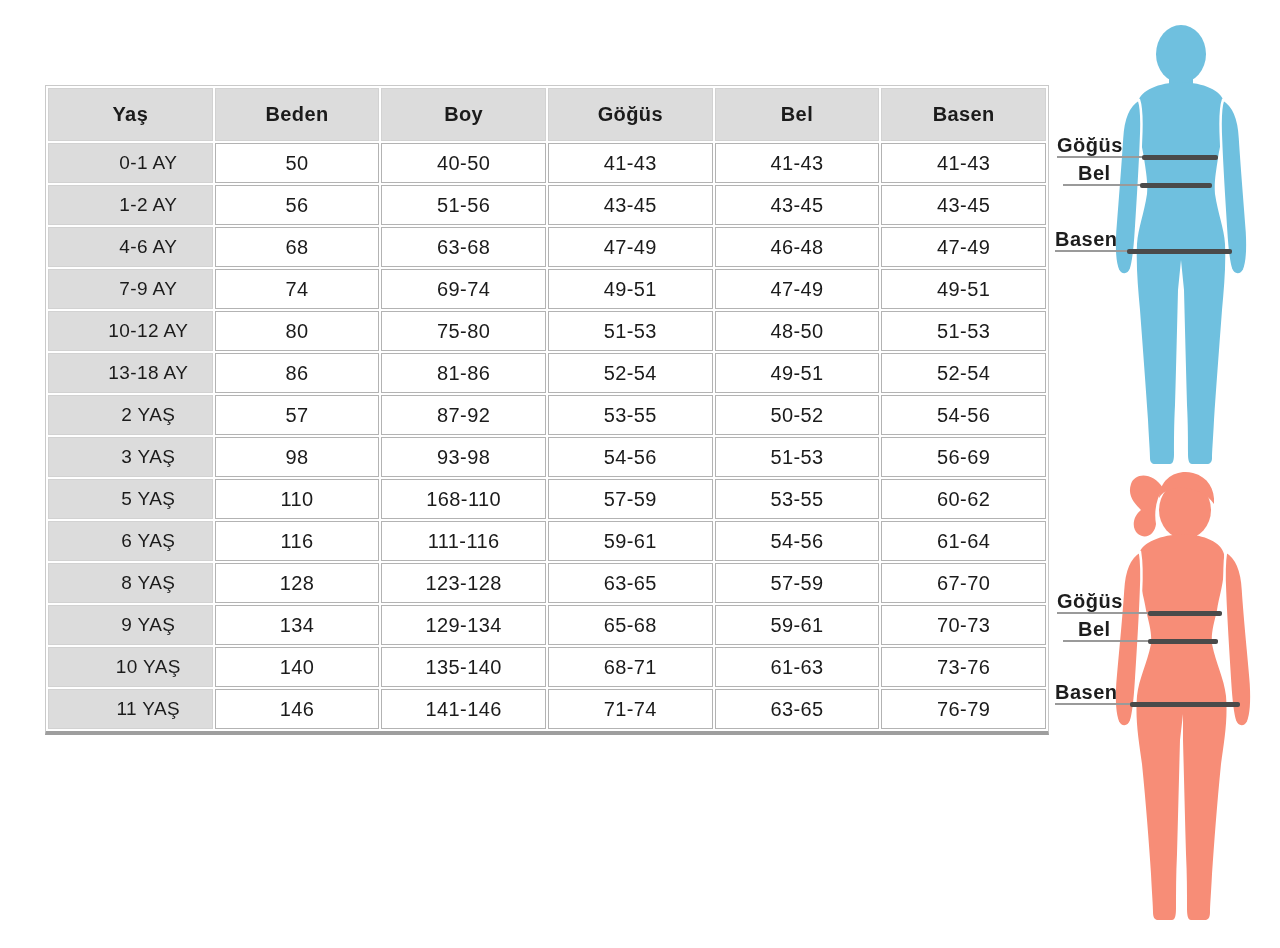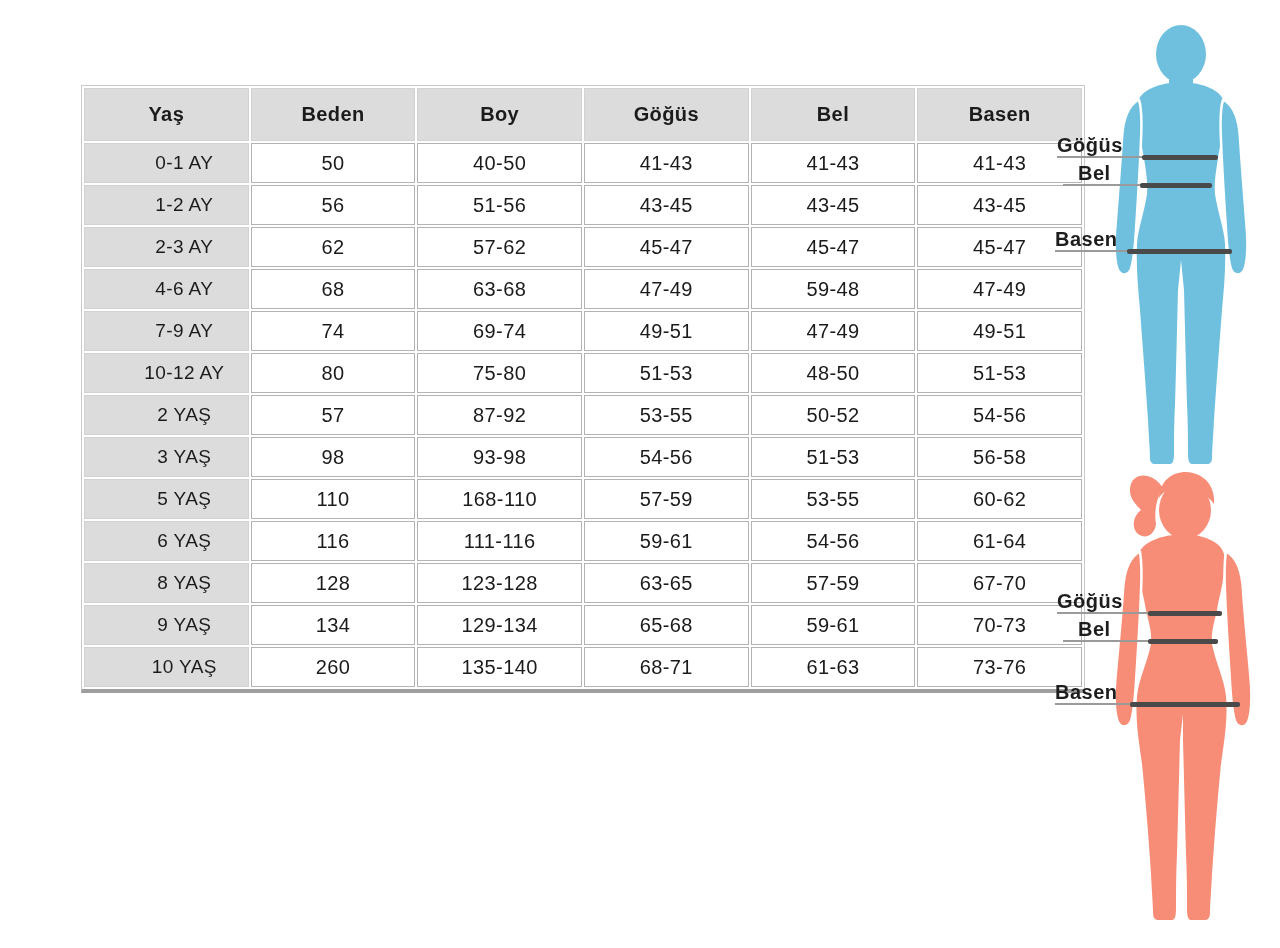--- a/index.html
+++ b/index.html
@@ -9,21 +9,20 @@
     font-family:"Liberation Sans","DejaVu Sans",sans-serif;
   }
 
   
   .size-table{
     position:absolute;left:45px;top:85px;width:1004px;
     border-collapse:separate;border-spacing:2px;table-layout:fixed;
     background:#ffffff;
     border:1px solid #c9c9c9;
     border-bottom:4px solid #9e9e9e;
-    margin-left:36px;
   }
   .size-table th,.size-table td{
     text-align:center;vertical-align:middle;
     font-size:20px;color:#1b1b1b;letter-spacing:.4px;
     padding:0;overflow:hidden;white-space:nowrap;
   }
   .size-table th{
     height:51px;background:#dcdcdc;font-weight:bold;
     border:1px solid #d2d2d2;font-size:20px;
   }
@@ -90,66 +89,66 @@
       </tr>
       <tr>
         <td>1-2 AY</td>
         <td>56</td>
         <td>51-56</td>
         <td>43-45</td>
         <td>43-45</td>
         <td>43-45</td>
       </tr>
       <tr>
-        <td>2-3 AY</td>
-        <td>62</td>
-        <td>57-62</td>
-        <td>45-47</td>
-        <td>45-47</td>
-        <td>45-47</td>
-      </tr>
-      <tr>
         <td>4-6 AY</td>
         <td>68</td>
         <td>63-68</td>
         <td>47-49</td>
-        <td>59-48</td>
+        <td>46-48</td>
         <td>47-49</td>
       </tr>
       <tr>
         <td>7-9 AY</td>
         <td>74</td>
         <td>69-74</td>
         <td>49-51</td>
         <td>47-49</td>
         <td>49-51</td>
       </tr>
       <tr>
         <td>10-12 AY</td>
         <td>80</td>
         <td>75-80</td>
         <td>51-53</td>
         <td>48-50</td>
         <td>51-53</td>
       </tr>
       <tr>
+        <td>13-18 AY</td>
+        <td>86</td>
+        <td>81-86</td>
+        <td>52-54</td>
+        <td>49-51</td>
+        <td>52-54</td>
+      </tr>
+      <tr>
         <td>2 YAŞ</td>
         <td>57</td>
         <td>87-92</td>
         <td>53-55</td>
         <td>50-52</td>
         <td>54-56</td>
       </tr>
       <tr>
         <td>3 YAŞ</td>
         <td>98</td>
         <td>93-98</td>
         <td>54-56</td>
         <td>51-53</td>
-        <td>56-58</td>
+        <td>56-69</td>
       </tr>
       <tr>
         <td>5 YAŞ</td>
         <td>110</td>
         <td>168-110</td>
         <td>57-59</td>
         <td>53-55</td>
         <td>60-62</td>
       </tr>
       <tr>
@@ -171,25 +170,33 @@
       <tr>
         <td>9 YAŞ</td>
         <td>134</td>
         <td>129-134</td>
         <td>65-68</td>
         <td>59-61</td>
         <td>70-73</td>
       </tr>
       <tr>
         <td>10 YAŞ</td>
-        <td>260</td>
+        <td>140</td>
         <td>135-140</td>
         <td>68-71</td>
         <td>61-63</td>
         <td>73-76</td>
+      </tr>
+      <tr>
+        <td>11 YAŞ</td>
+        <td>146</td>
+        <td>141-146</td>
+        <td>71-74</td>
+        <td>63-65</td>
+        <td>76-79</td>
       </tr>
     </tbody>
 </table>
 
 <div class="figure" id="figure-boy">
   <svg viewBox="0 0 146 450">
     <g fill="#6FC0DF">
       <ellipse cx="73" cy="34" rx="25" ry="29"></ellipse>
       <rect x="61" y="50" width="24" height="24"></rect>
       <path d="M 73 62

